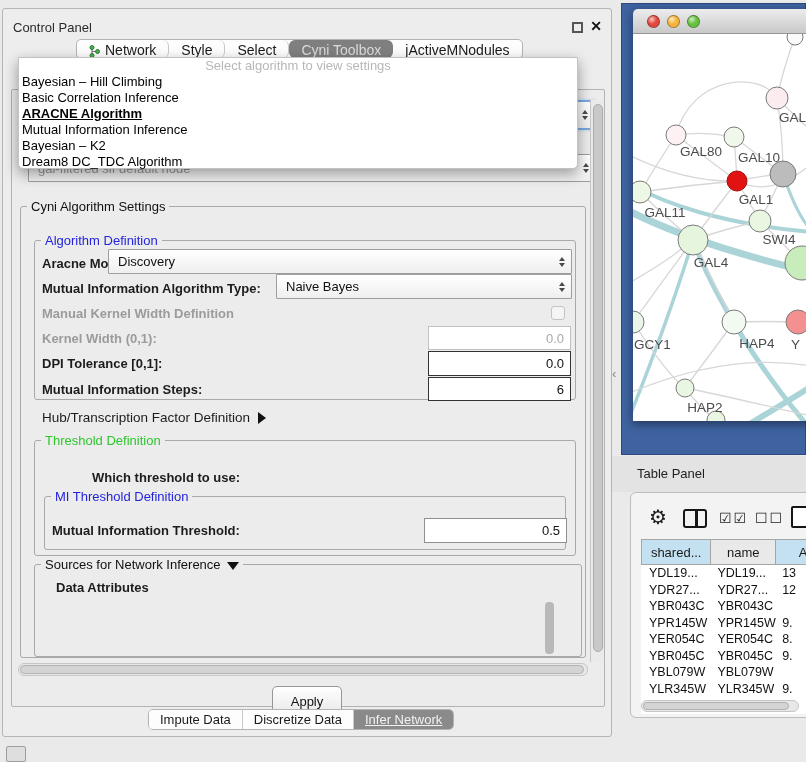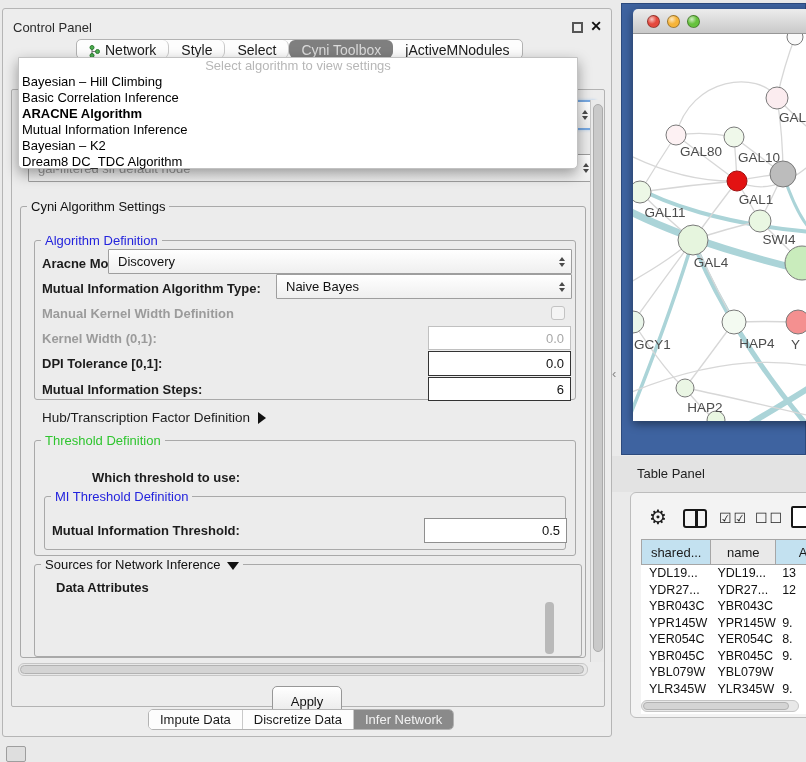--- a/index.html
+++ b/index.html
@@ -37,21 +37,21 @@
   .stepper i{display:block;width:0;height:0;border-left:3.5px solid transparent;border-right:3.5px solid transparent;}
   .stepper .up{border-bottom:4px solid #4a4a4a;}
   .stepper .dn{border-top:4px solid #4a4a4a;}
 
   
   .dropdown{left:18px;top:57px;width:560px;height:112px;background:#fff;
             border:1px solid #c2c2c2;border-radius:0 0 5px 5px;z-index:30;
             box-shadow:0 5px 14px rgba(0,0,0,.38);}
   .dd-hint{height:16px;line-height:16px;text-align:center;color:#b7b7b7;font-size:13px;}
   .dd-item{height:16px;line-height:16px;padding-left:3px;font-size:13px;color:#000;white-space:nowrap;}
-  .dd-item.b{font-weight:bold;}
+  .dd-item.b{font-weight:bold;text-decoration:underline;}
 
   
   .grp{position:absolute;border:1px solid #a9a9a9;border-radius:3px;}
   .grp>.glabel{position:absolute;top:-8px;left:6px;background:#ececec;padding:0 4px;
                font-size:13px;white-space:nowrap;}
   .glabel.blue{color:#2323dd;}
   .glabel.green{color:#2fc52f;}
 
   .flabel{position:absolute;font-size:13px;font-weight:bold;color:#1c1c1c;white-space:nowrap;}
   .flabel.dis{color:#9b9b9b;}
@@ -77,21 +77,21 @@
 
   .btn{position:absolute;border:1px solid #979797;border-radius:5px;
        background:linear-gradient(#ffffff,#e7e7e7);font-size:13px;display:flex;
        align-items:center;justify-content:center;color:#111;}
 
   .btabs{left:145px;top:700px;height:21px;display:flex;border:1px solid #b3b3b3;
          border-radius:5px;overflow:hidden;background:#fdfdfd;}
   .btab{display:flex;align-items:center;padding:0 11px;font-size:13px;color:#1a1a1a;
         border-right:1px solid #c9c9c9;background:#fdfdfd;white-space:nowrap;}
   .btab:last-child{border-right:none;}
-  .btab.sel{background:#8a8a8a;color:#f2f2f2;}
+  .btab.sel{background:#8a8a8a;color:#f2f2f2;text-decoration:underline;}
 
   .mini-ico{left:6px;top:746px;width:20px;height:16px;border:1px solid #9e9e9e;
             background:#dedede;border-radius:2px;}
   .split-handle{left:612px;top:366px;font-size:13px;color:#8a8a8a;}
 
   
   .desktop{left:621px;top:3px;width:185px;height:452px;background:#3e63a0;
            border:1px solid #2c4a7d;}
   .netframe{left:633px;top:9px;width:200px;height:412px;box-shadow:0 3px 9px rgba(0,0,0,.45);}
   .net-titlebar{position:absolute;left:0;top:0;width:100%;height:25px;border-radius:5px 5px 0 0;

